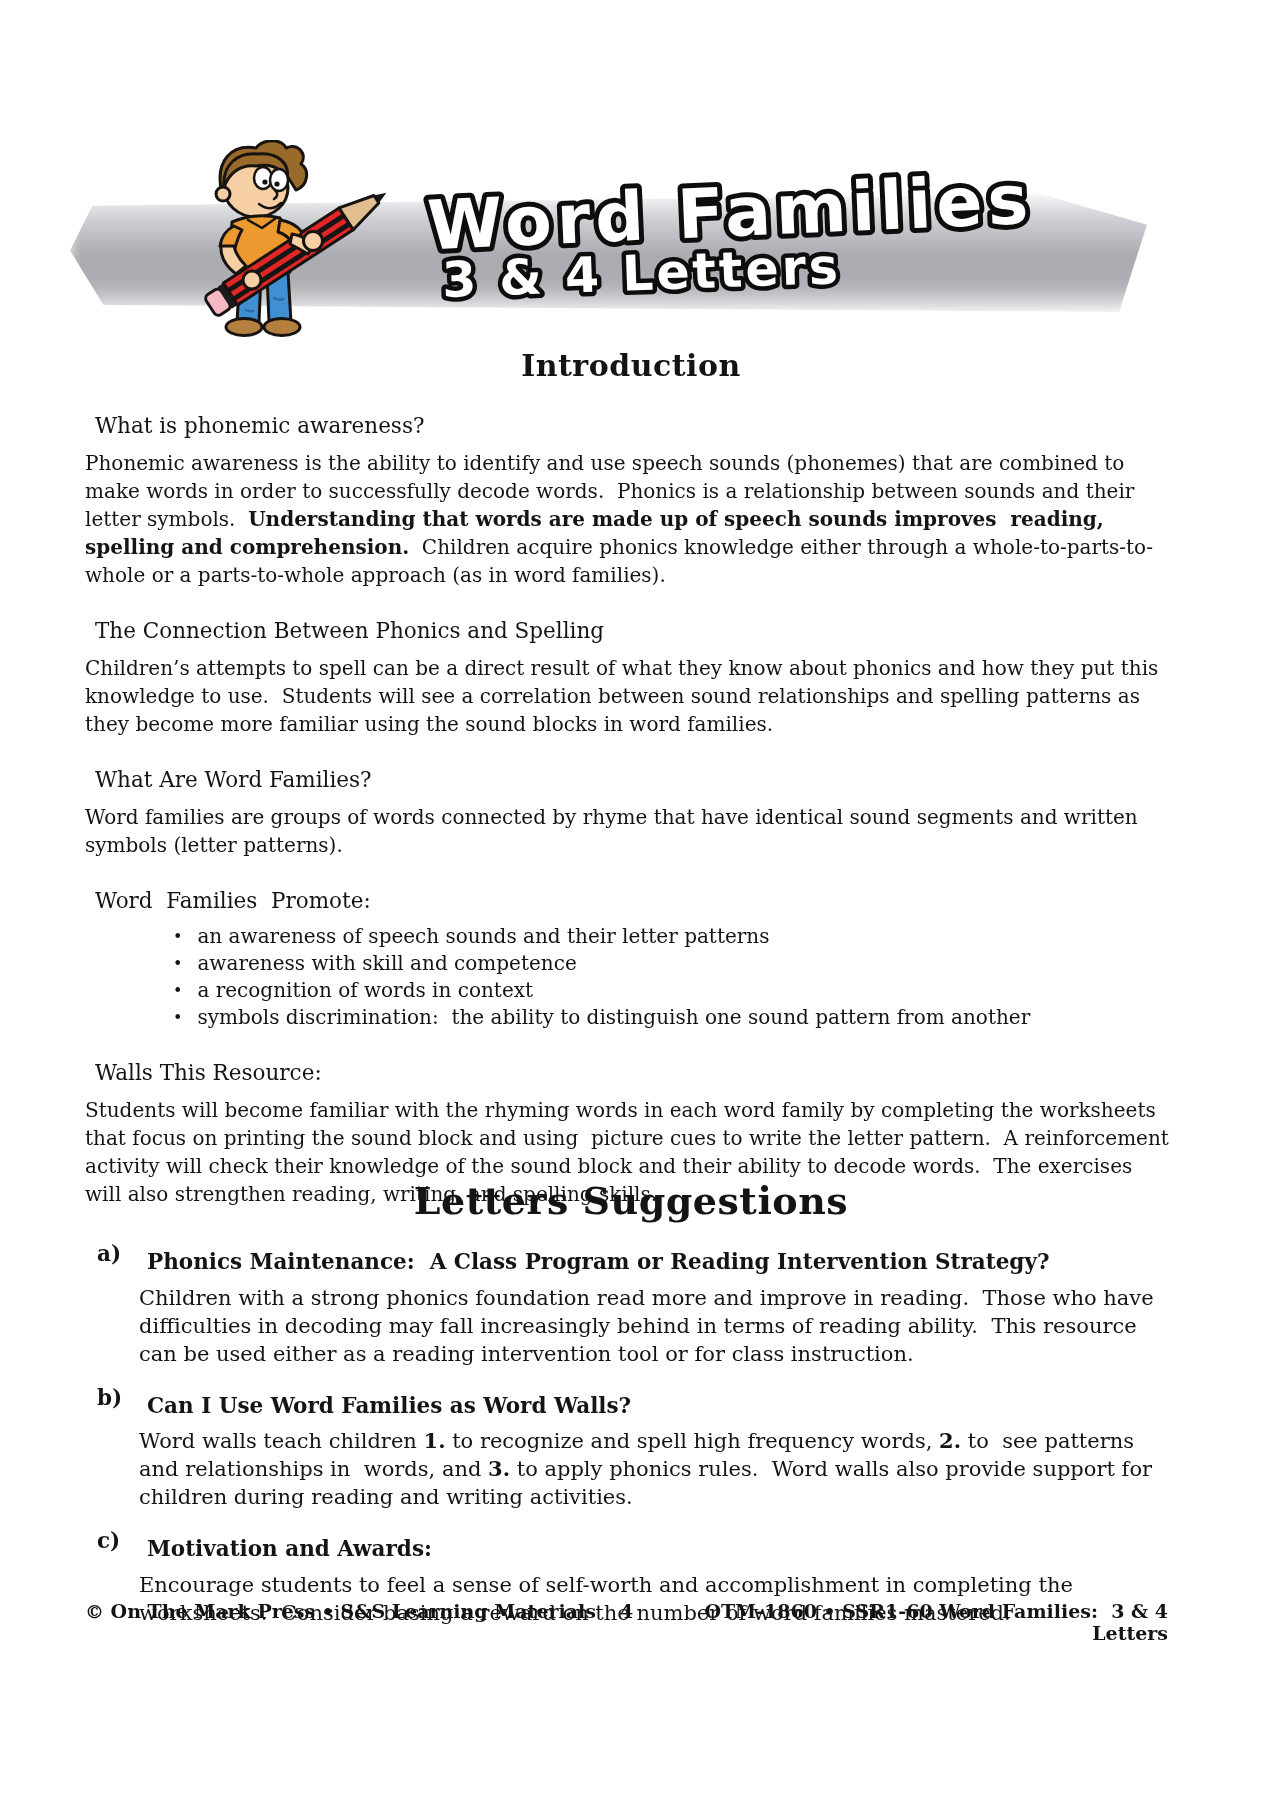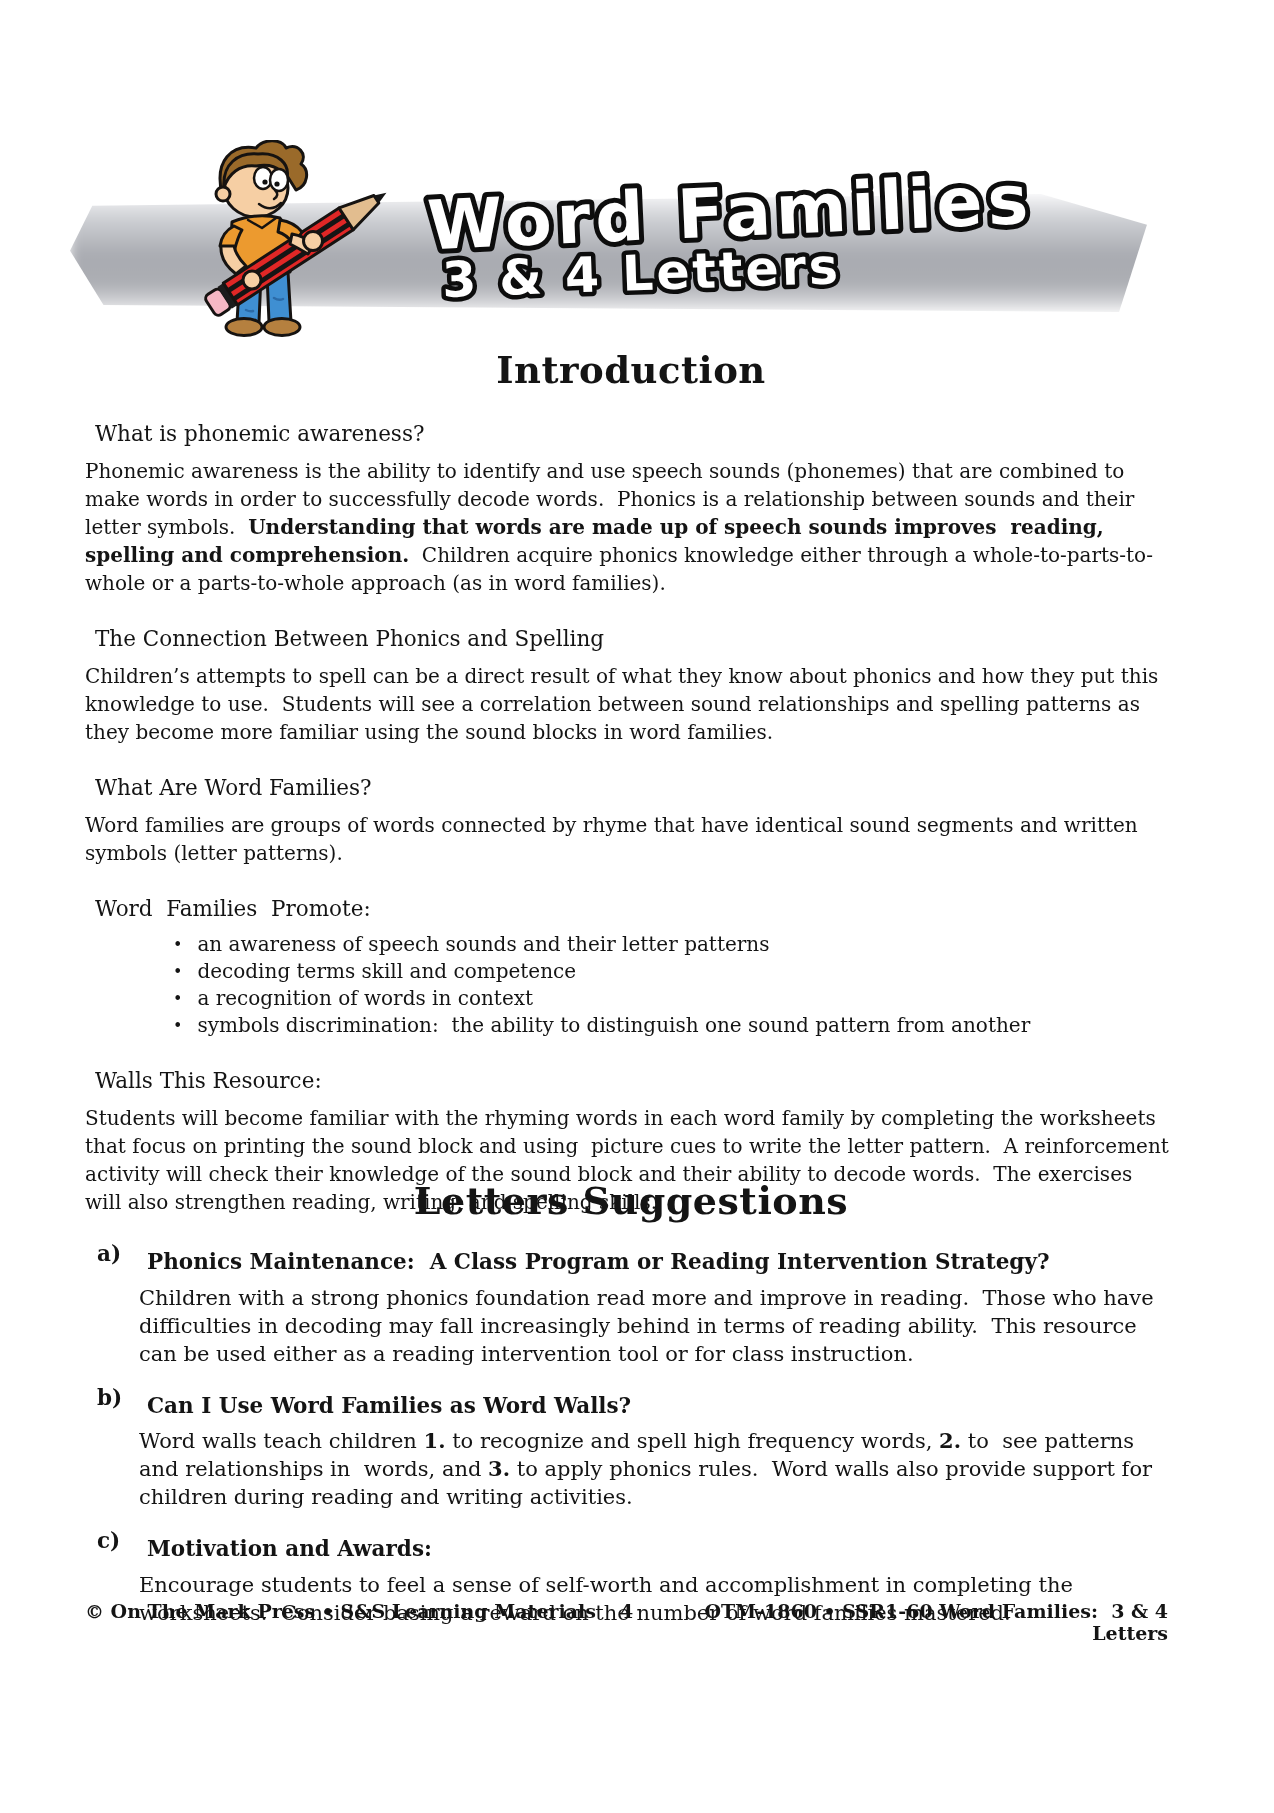--- a/index.html
+++ b/index.html
@@ -26,21 +26,21 @@
     fill:#ffffff;stroke:#0d0d0d;
     paint-order:stroke;stroke-linejoin:round;
     text-anchor:middle;
   }
   .t1{font-size:68px;stroke-width:10px;letter-spacing:5px;}
   .t2{font-size:49px;stroke-width:9px;letter-spacing:3px;}
   
   .content{position:absolute;left:85px;top:338px;width:1092px;}
   .pre{white-space:pre-wrap;}
   h1.intro{
-    font-size:37px;line-height:1.2;font-weight:bold;
+    font-size:30px;line-height:1.2;font-weight:bold;
     text-align:center;margin:10px 0 0;letter-spacing:.5px;
   }
   h2.sect{
     font-size:21.5px;line-height:1.3;font-weight:normal;
     margin:28px 10px 0;white-space:pre-wrap;
   }
   p.body{
     font-size:20px;line-height:28px;margin:9px 0 0;
     white-space:pre-wrap;
   }
@@ -146,21 +146,21 @@
     <p class="body">Word families are groups of words connected by rhyme that have identical sound segments and written symbols (letter patterns).</p>
 
     <h2 class="sect">Word  Families  Promote:</h2>
     <ul class="bullets">
       <li>
           <span class="dot">•</span>
           <span class="pre">an awareness of speech sounds and their letter patterns</span>
         </li>
       <li>
           <span class="dot">•</span>
-          <span class="pre">decoding terms skill and competence</span>
+          <span class="pre">awareness with skill and competence</span>
         </li>
       <li>
           <span class="dot">•</span>
           <span class="pre">a recognition of words in context</span>
         </li>
       <li>
           <span class="dot">•</span>
           <span class="pre">symbols discrimination:  the ability to distinguish one sound pattern from another</span>
         </li>
     </ul>

